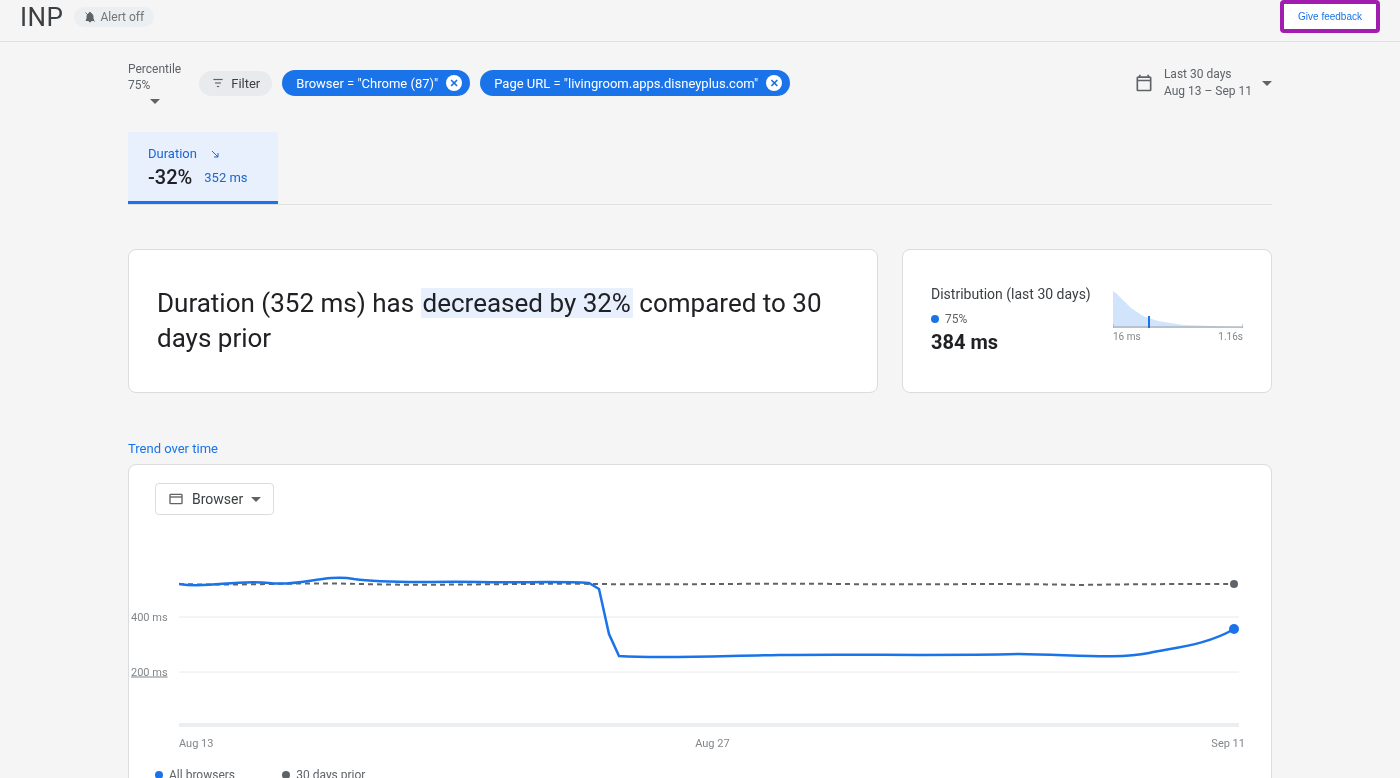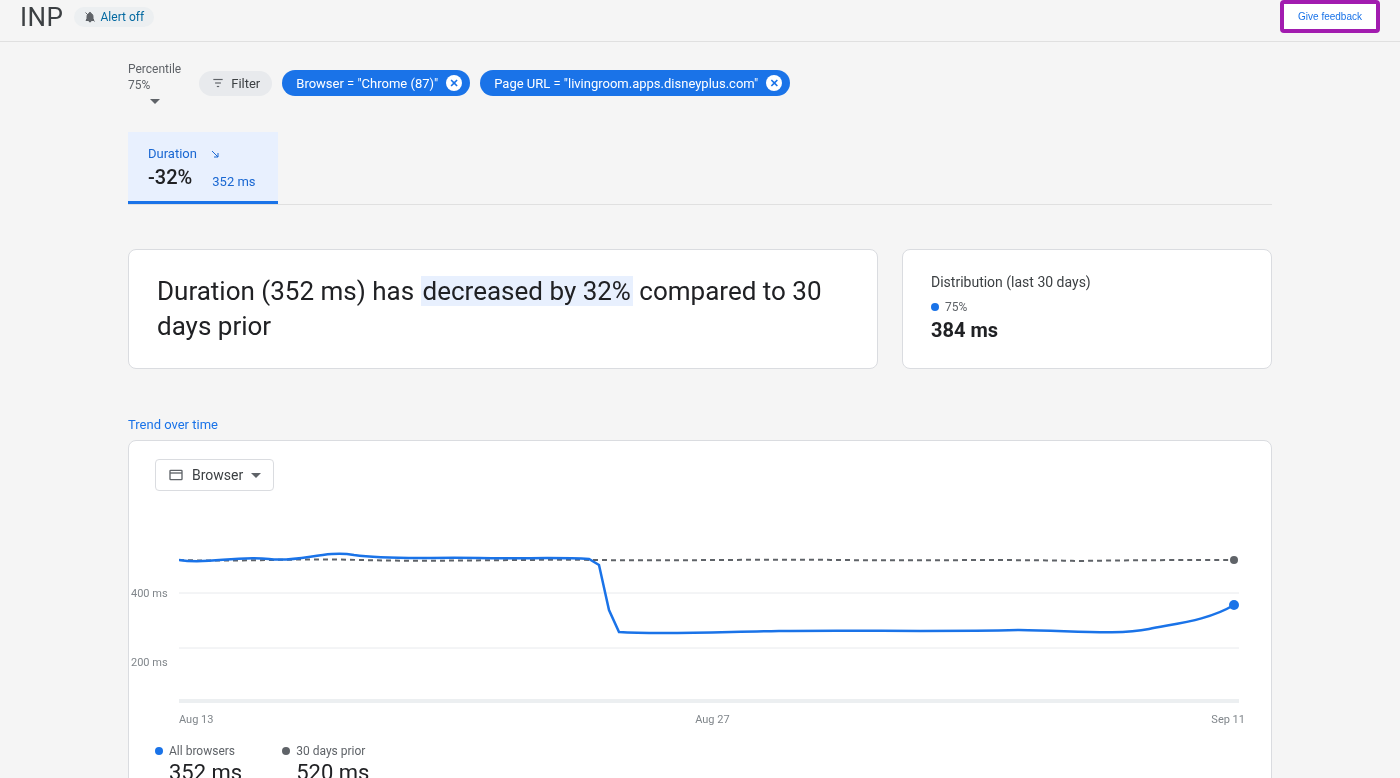--- a/index.html
+++ b/index.html
@@ -18,21 +18,21 @@
     padding: 0 20px 8px 20px;
     border-bottom: 1px solid #e0e0e0;
     background: #f5f5f5;
     gap: 44px;
   }
   .header-left { display: flex; align-items: center; gap: 10px; }
   .title { font-size: 26px; font-weight: 400; color: #3c4043; letter-spacing: 0.5px; }
   .alert-chip {
     display: inline-flex; align-items: center; gap: 5px;
     background: #eceff1; border-radius: 12px;
-    padding: 3px 10px; font-size: 12px; color: #0369a1;
+    padding: 3px 10px; font-size: 12px; color: #737373;
   }
   .feedback-btn {
     background: #fff; border: 4px solid #a21caf; border-radius: 4px;
     padding: 7px 14px; color: #1a73e8; font-size: 10px; font-weight: 500; cursor: pointer;
   }
   .content { padding: 20px 128px 0 128px; }
   .filter-row {
     display: flex; align-items: center; justify-content: space-between;
     margin-bottom: 28px;
   }
@@ -57,27 +57,27 @@
     font-size: 11px; font-weight: bold; cursor: pointer;
   }
   .date-block { display: flex; align-items: center; gap: 10px; cursor: pointer; }
   .date-text { font-size: 12px; color: #5f6368; line-height: 1.4; }
   .tab-row { border-bottom: 1px solid #e0e0e0; display: flex; }
   .metric-tab {
     background: #e8f0fe; padding: 14px 20px 12px 20px;
     border-bottom: 3px solid #1a73e8; min-width: 150px;
   }
   .tab-top { display: flex; align-items: center; gap: 12px; font-size: 13px; color: #1967d2; }
-  .tab-bottom { display: flex; align-items: flex-end; gap: 20px; margin-top: 4px; }
+  .tab-bottom { display: flex; align-items: center; gap: 12px; margin-top: 4px; }
   .tab-delta { font-size: 20px; font-weight: 500; color: #202124; }
   .tab-ms { font-size: 13px; color: #1967d2; }
   .cards-row { display: flex; gap: 24px; margin-top: 44px; }
   .card {
     background: #fff; border: 1px solid #dadce0; border-radius: 8px;
-    padding: 24px 28px;
+    padding: 36px 28px;
   }
   .summary-card { flex: 1; }
   .summary-text { font-size: 26px; font-weight: 400; color: #202124; line-height: 1.35; }
   .summary-hl { background: #e8f0fe; padding: 0 2px; }
   .dist-card { width: 370px; display: flex; gap: 18px; justify-content: space-between; align-items: flex-start; }
   .dist-left {}
   .dist-title { font-size: 14px; color: #3c4043; margin-bottom: 10px; }
   .dist-pct-row { display: flex; align-items: center; gap: 6px; font-size: 12px; color: #5f6368; }
   .dot { width: 8px; height: 8px; border-radius: 50%; display: inline-block; }
   .dot-blue { background: #1a73e8; }
@@ -138,20 +138,30 @@
       </div>
       <div class="pill">
         <span>Browser = "Chrome (87)"</span>
         <span class="pill-close">✕</span>
       </div>
       <div class="pill">
         <span>Page URL = "livingroom.apps.disneyplus.com"</span>
         <span class="pill-close">✕</span>
       </div>
     </div>
+    <div class="date-block">
+      <svg width="20" height="20" viewBox="0 0 24 24" fill="#5f6368">
+          <path d="M19 4h-1V2h-2v2H8V2H6v2H5c-1.1 0-2 .9-2 2v14c0 1.1.9 2 2 2h14c1.1 0 2-.9 2-2V6c0-1.1-.9-2-2-2zm0 16H5V10h14v10zm0-12H5V6h14v2z"></path>
+        </svg>
+      <div class="date-text">
+        <div>Last 30 days</div>
+        <div>Aug 13 – Sep 11</div>
+      </div>
+      <span class="chev-down"></span>
+    </div>
   </div>
 
   <div class="tab-row">
     <div class="metric-tab">
       <div class="tab-top">
         <span>Duration</span>
         <svg width="12" height="12" viewBox="0 0 24 24" fill="none" stroke="#1967d2" stroke-width="2">
             <line x1="6" y1="6" x2="18" y2="18"></line>
             <polyline points="18,10 18,18 10,18"></polyline>
           </svg>
@@ -171,37 +181,50 @@
     </div>
     <div class="card dist-card">
       <div class="dist-left">
         <div class="dist-title">Distribution (last 30 days)</div>
         <div class="dist-pct-row">
           <span class="dot dot-blue"></span>
           <span>75%</span>
         </div>
         <div class="dist-value">384 ms</div>
       </div>
+      <div class="dist-chart">
+        <svg width="130" height="42" viewBox="0 0 130 42">
+          <path d="M0,5 L4,8 L10,14 L18,22 L30,30 L45,35 L70,39 L130,41 L130,42 L0,42 Z" fill="#d2e3fc"></path>
+          <line x1="0" y1="41" x2="130" y2="41" stroke="#9aa0a6" stroke-width="1"></line>
+          <line x1="0" y1="38" x2="0" y2="44" stroke="#9aa0a6" stroke-width="1"></line>
+          <line x1="130" y1="38" x2="130" y2="44" stroke="#9aa0a6" stroke-width="1"></line>
+          <line x1="36" y1="30" x2="36" y2="44" stroke="#1a73e8" stroke-width="2"></line>
+        </svg>
+        <div class="dist-axis">
+          <span>16 ms</span>
+          <span>1.16s</span>
+        </div>
+      </div>
     </div>
   </div>
 
   <div class="trend-label">Trend over time</div>
   <div class="trend-card">
     <div class="browser-btn">
       <svg width="16" height="16" viewBox="0 0 24 24" fill="none" stroke="#5f6368" stroke-width="2">
           <rect x="3" y="5" width="18" height="14" rx="1"></rect>
           <line x1="3" y1="9" x2="21" y2="9"></line>
         </svg>
       <span>Browser</span>
       <span class="chev-down"></span>
     </div>
 
     <div class="chart-wrap">
       <div class="yaxis" style="top:78px;">400 ms</div>
-      <div class="yaxis" style="top:147px;">200 ms</div>
+      <div class="yaxis" style="top:133px;text-decoration:underline;">200 ms</div>
       <svg width="1060" height="190" viewBox="0 0 1060 190">
 
         <line x1="0" y1="78" x2="1060" y2="78" stroke="#e8eaed" stroke-width="1"></line>
         <line x1="0" y1="133" x2="1060" y2="133" stroke="#e8eaed" stroke-width="1"></line>
 
         <rect x="0" y="184" width="1060" height="4" fill="#eceff1"></rect>
 
         <path d="M0,45 C60,47 120,43 180,45 C260,47 340,44 420,45 C500,46 580,44 660,45 C740,46 820,44 900,46 C960,45 1010,45 1055,45" fill="none" stroke="#5f6368" stroke-width="2" stroke-dasharray="5,4"></path>
         <circle cx="1055" cy="45" r="4" fill="#5f6368"></circle>
 

